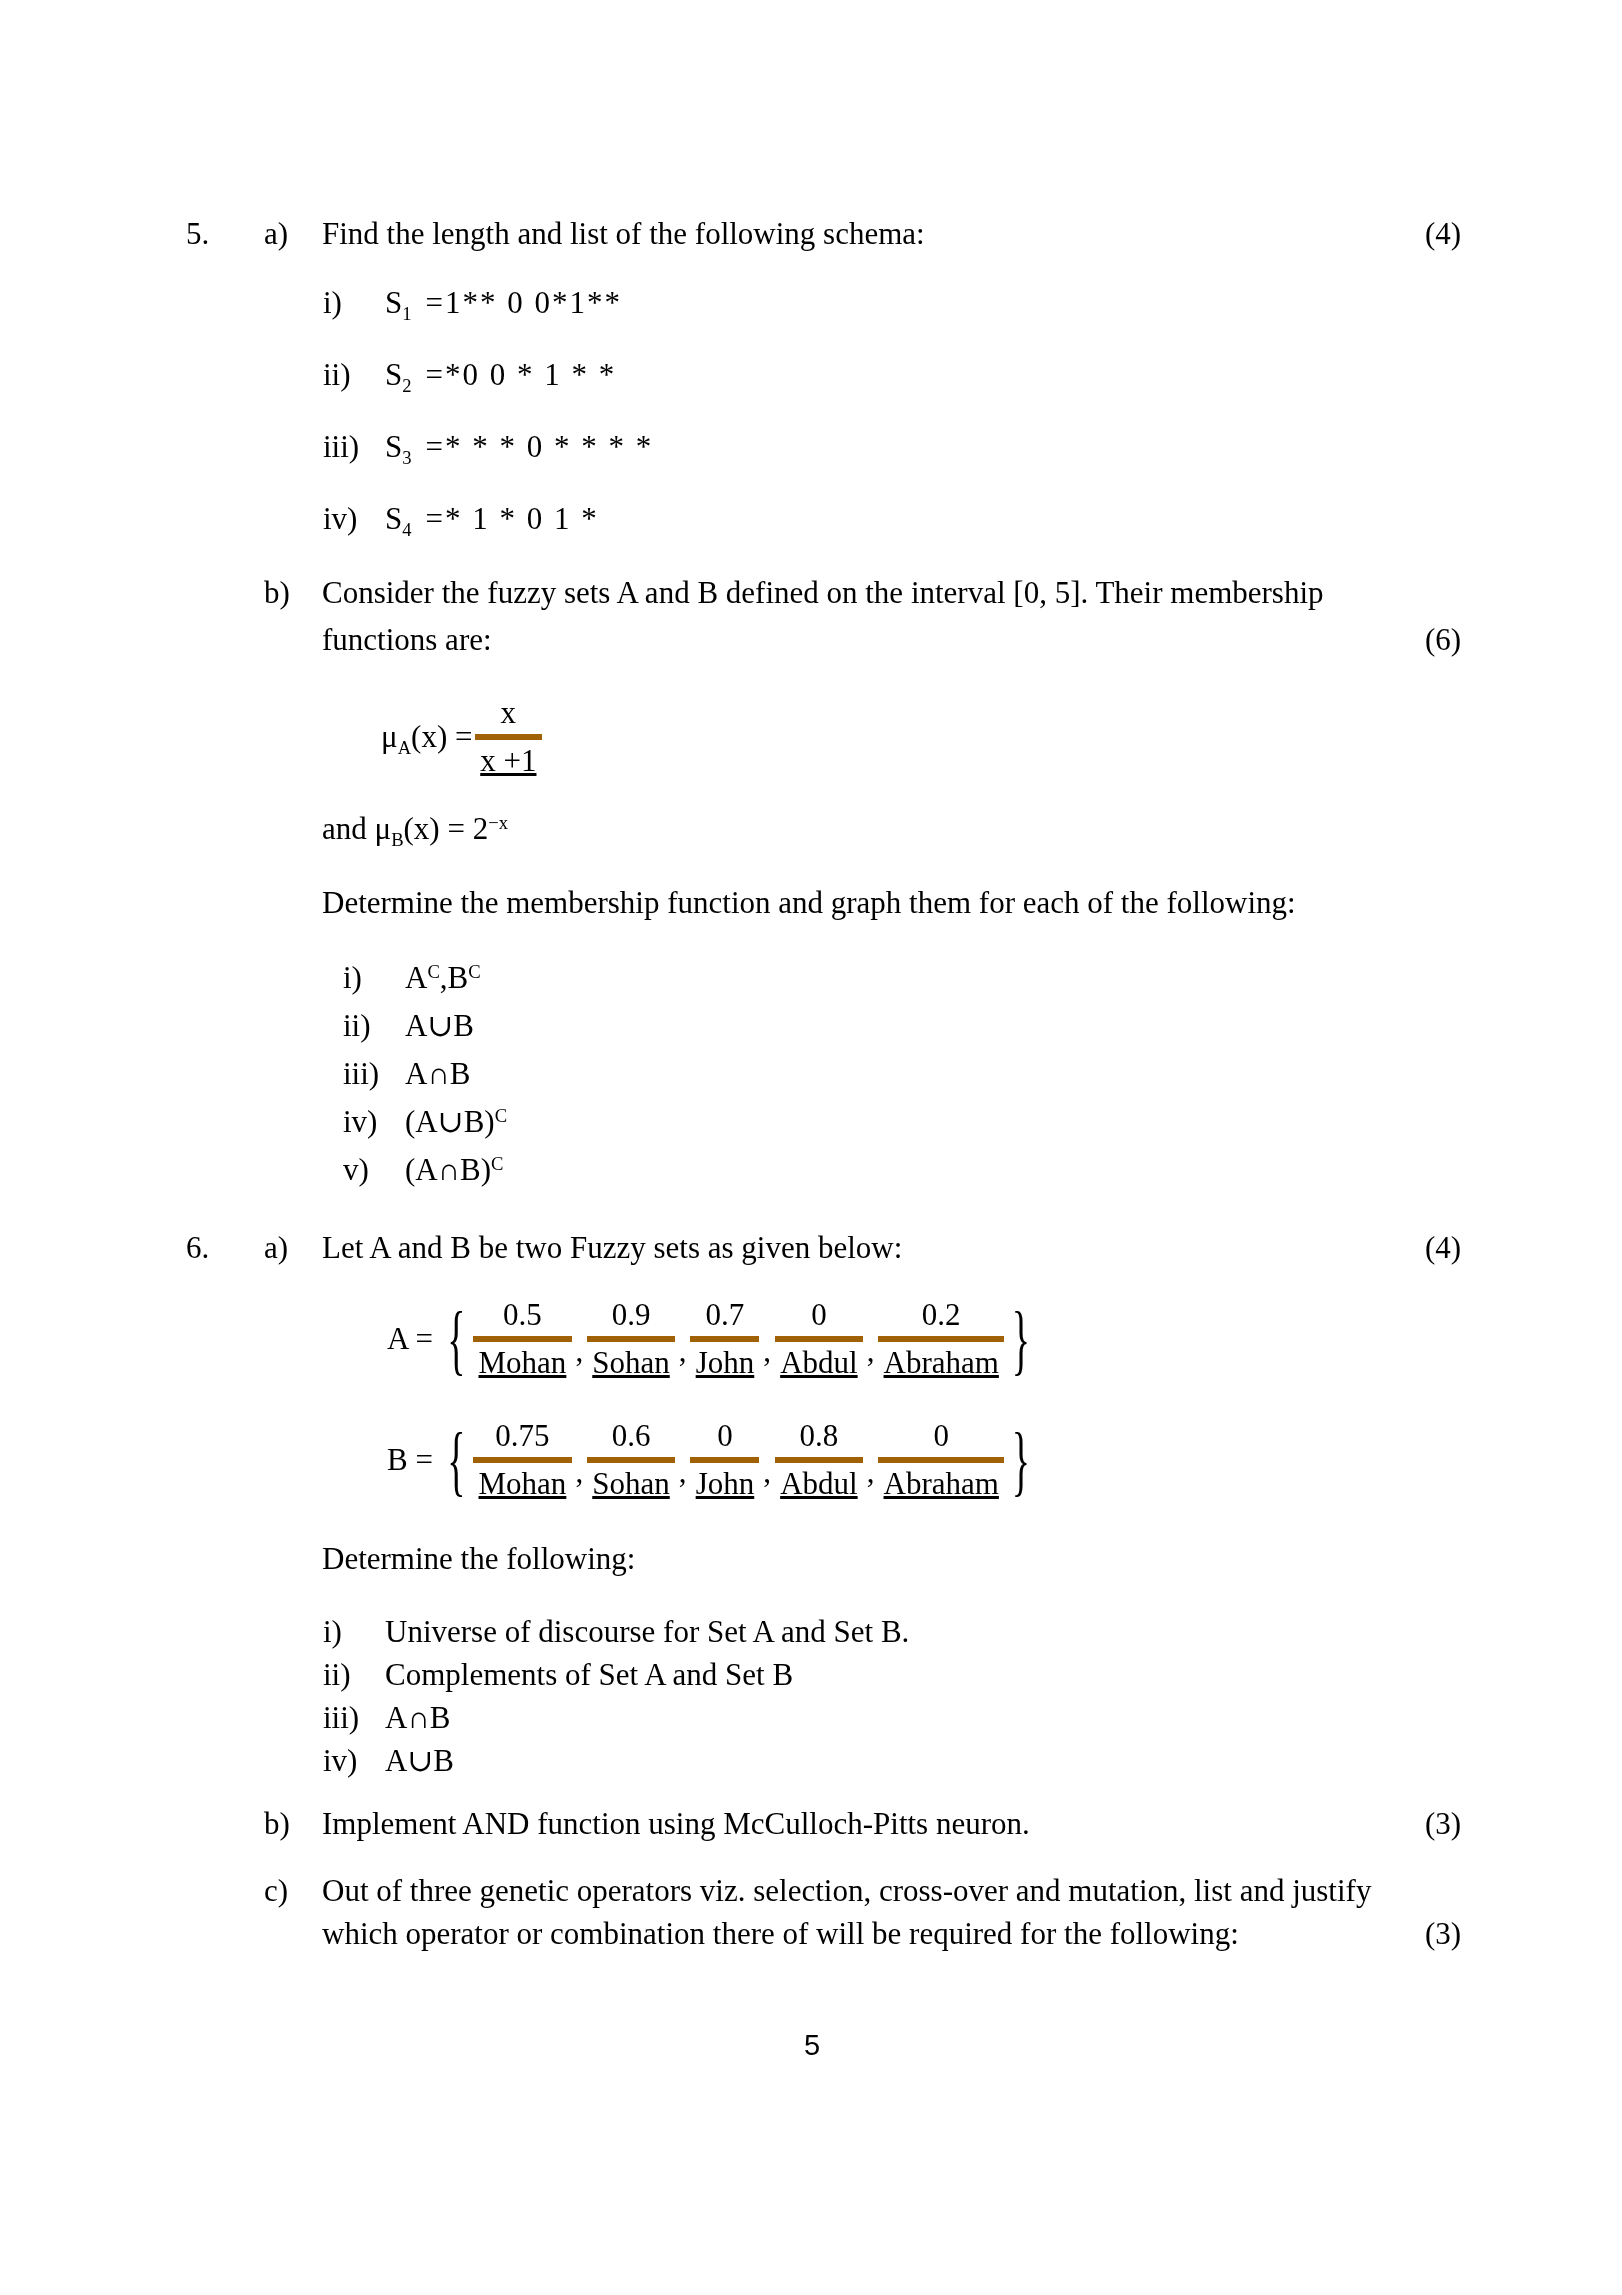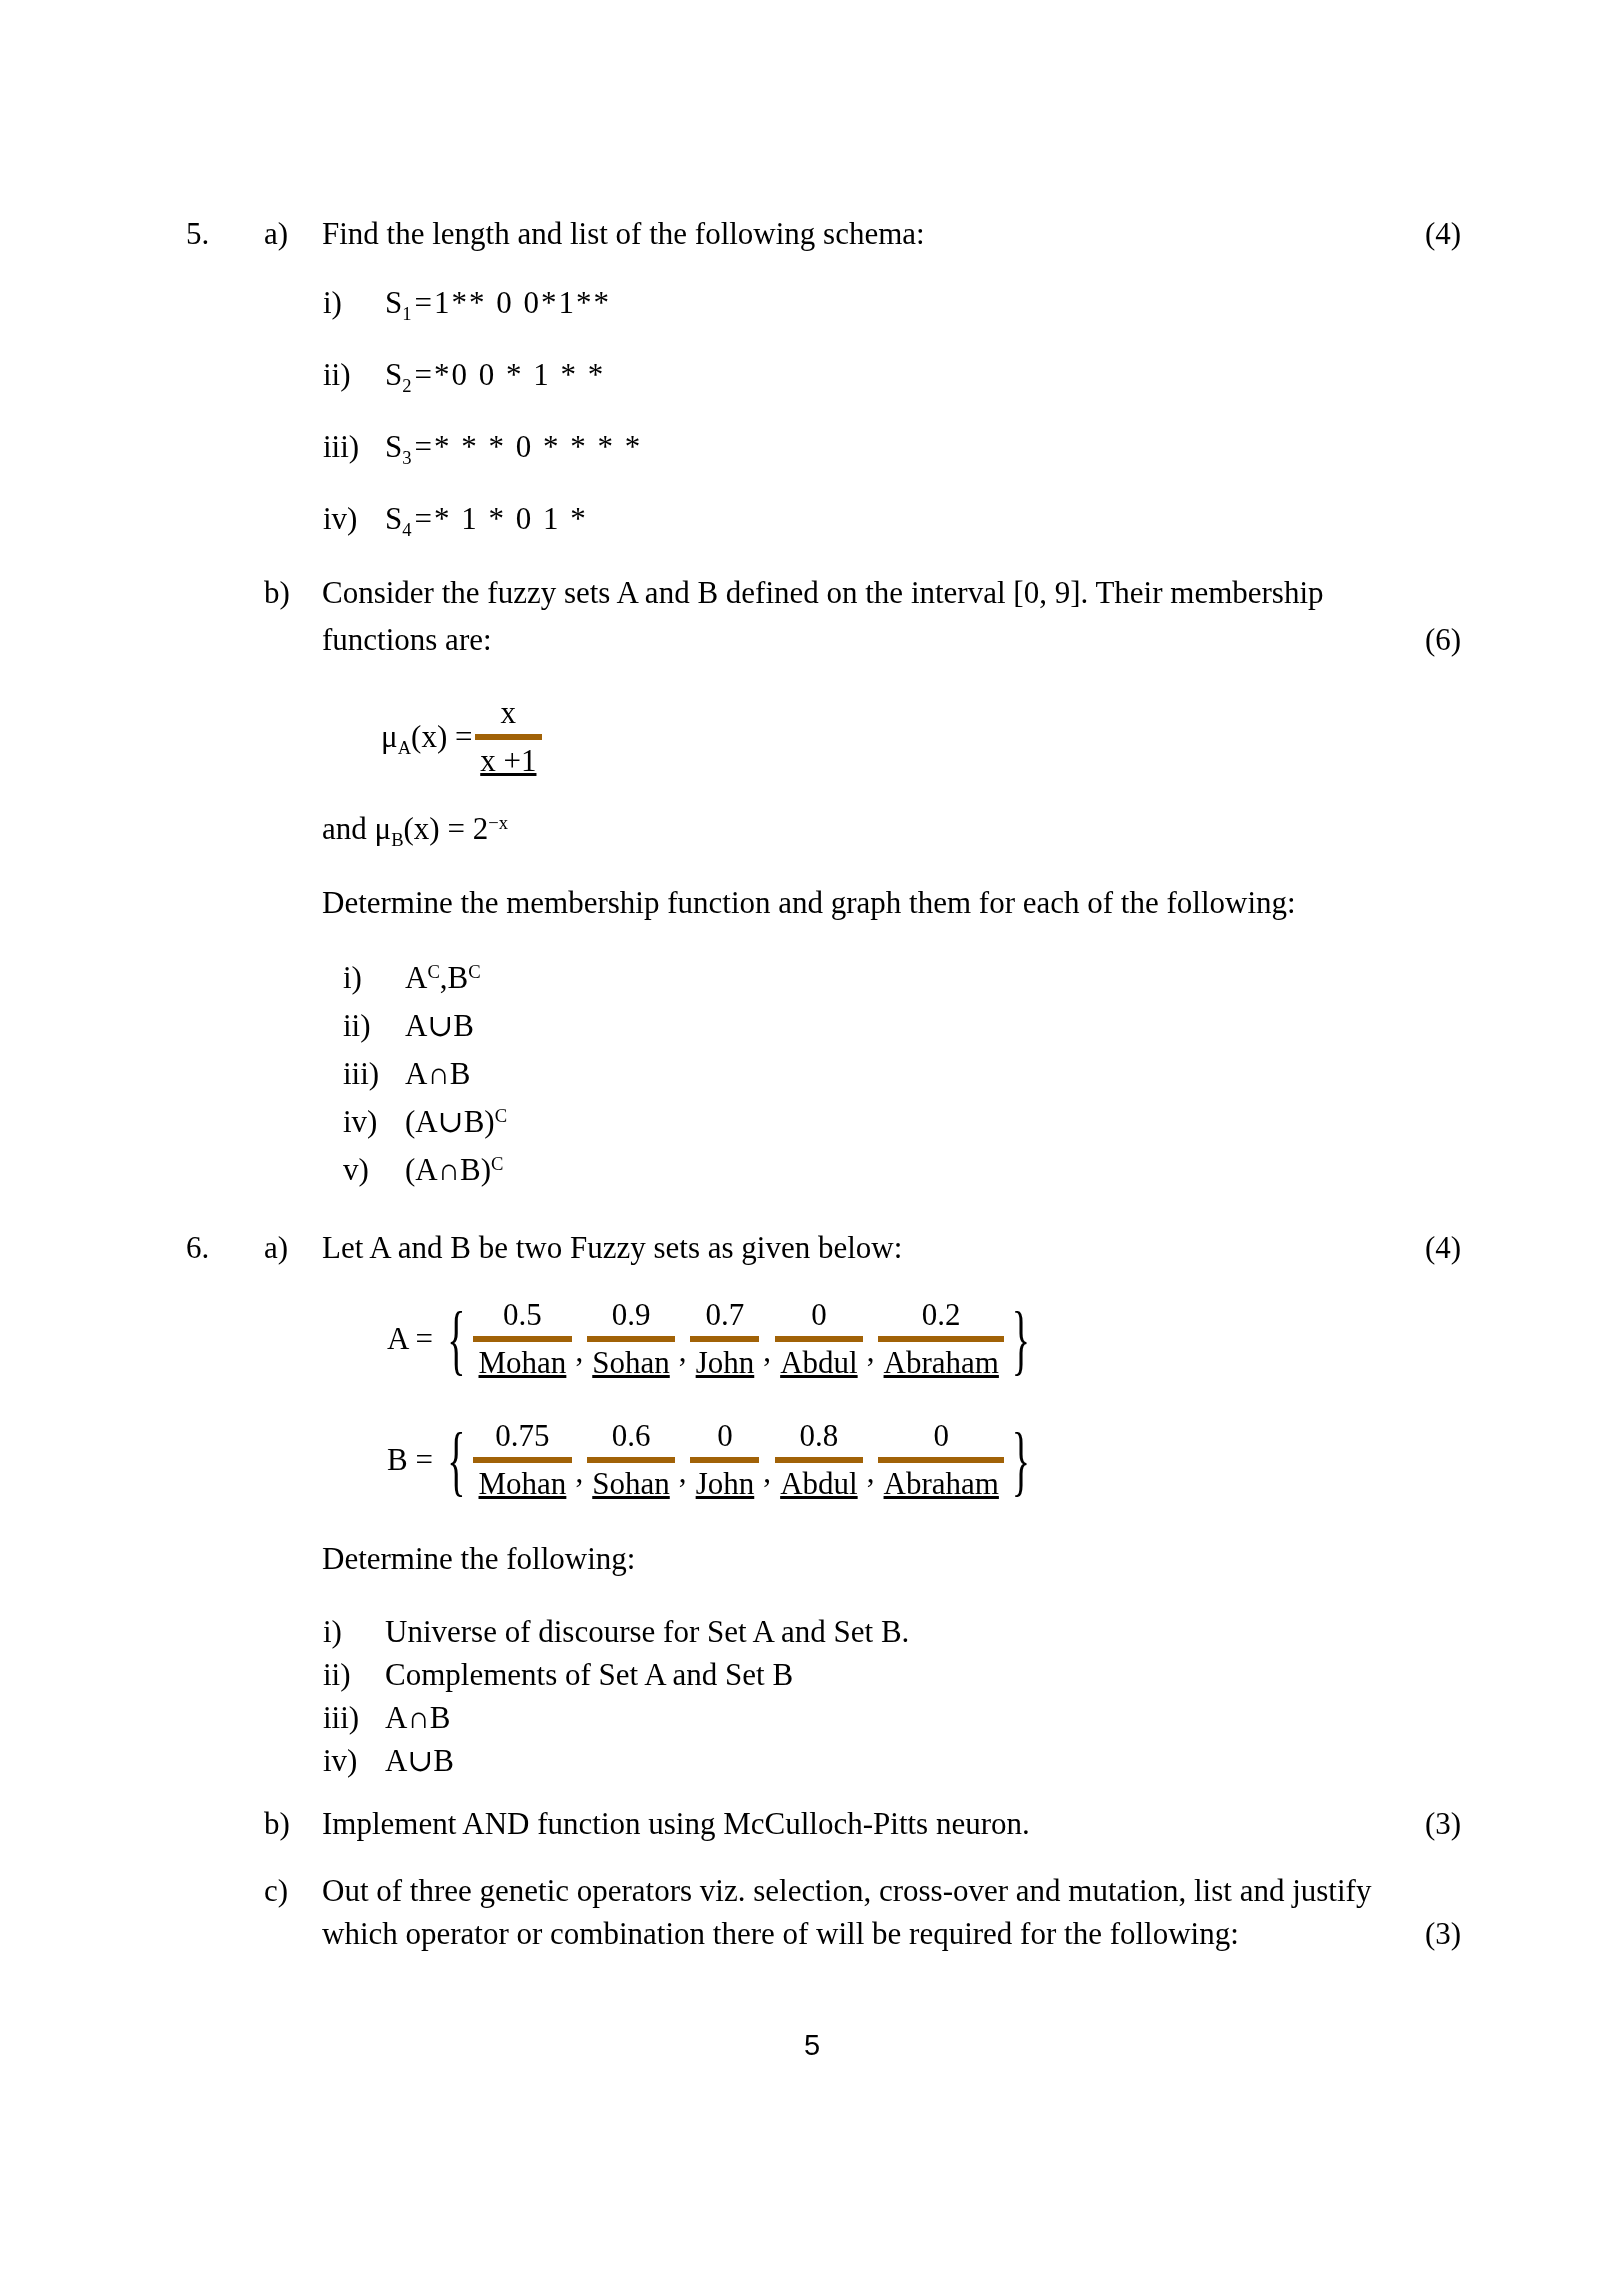--- a/index.html
+++ b/index.html
@@ -15,21 +15,21 @@
   }
   .abs{position:absolute;}
   .marks{position:absolute;left:1425px;}
   .qnum{position:absolute;left:186px;}
   .sublabel{position:absolute;left:264px;}
   .btext{position:absolute;left:322px;}
   .listblock{position:absolute;left:323px;}
   .listnum{display:inline-block;width:62px;}
   .msub{font-size:0.6em;vertical-align:-0.38em;line-height:0;}
   .msup{font-size:0.6em;vertical-align:0.55em;line-height:0;}
-  .schema-rest{margin-left:3px;letter-spacing:2px;}
+  .schema-rest{margin-left:14px;letter-spacing:2px;}
   .schema-row{height:72px;}
   .item-row{height:48px;line-height:48px;margin-left:20px;}
   .item-row-q6{height:43px;line-height:43px;}
   
   .frac{display:inline-block;text-align:center;vertical-align:middle;margin:0 2.6px;}
   .frac .fnum{display:block;padding:0 5.2px 2.6px;}
   .frac .fden{display:block;border-top:6px solid #a16207;padding:3.9px 5.2px 0;text-decoration:underline;}
   
   .setline{display:flex;align-items:center;}
   .set-lhs{margin-right:9.2px;}
@@ -61,21 +61,21 @@
     </div>
     <div class="schema-row">
       <span class="listnum">iii)</span><span>S</span><sub class="msub">3</sub><span class="schema-rest">=* * * 0 * * * *</span>
     </div>
     <div class="schema-row">
       <span class="listnum">iv)</span><span>S</span><sub class="msub">4</sub><span class="schema-rest">=* 1 * 0 1 *</span>
     </div>
   </div>
 
   <span class="sublabel" style="top:575px">b)</span>
-  <span class="btext" style="top:575px">Consider the fuzzy sets A and B defined on the interval [0,  9]. Their membership</span>
+  <span class="btext" style="top:575px">Consider the fuzzy sets A and B defined on the interval [0,  5]. Their membership</span>
   <span class="btext" style="top:622px">functions are:</span>
   <span class="marks" style="top:622px">(6)</span>
 
   <div class="abs mu-line" style="left:381px;top:695px">
     <span><span>μ</span><sub class="msub">A</sub><span>(x) =</span></span>
     <span class="frac">
       <span class="fnum">x</span>
       <span class="fden">x +1</span>
     </span>
   </div>

